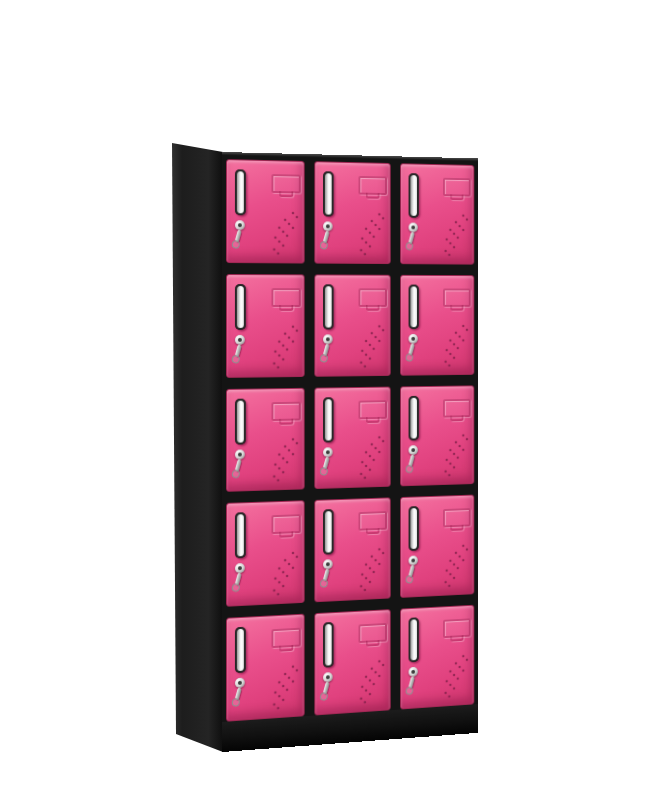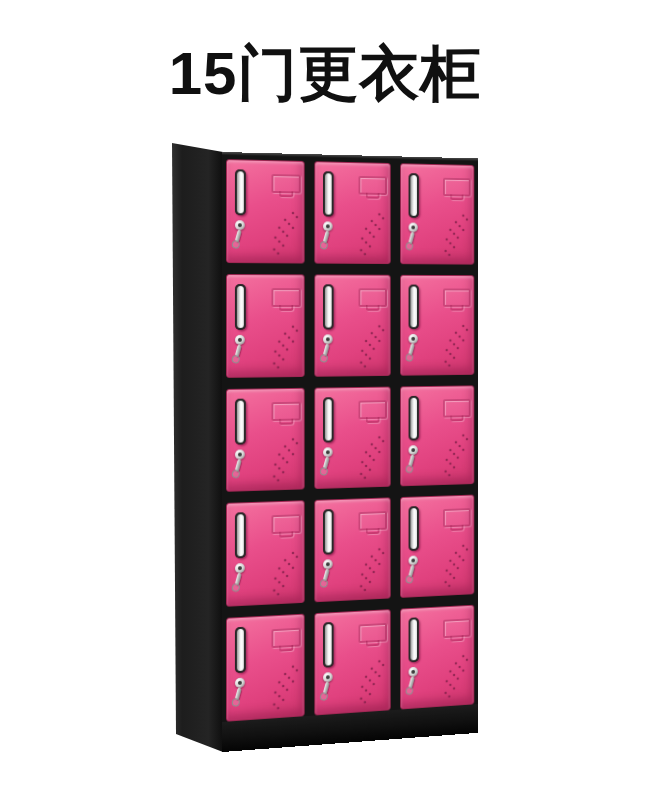--- a/index.html
+++ b/index.html
@@ -148,21 +148,20 @@
   }
 
   
   .vents { position: absolute; right: 4px; bottom: 5px; width: 28px; height: 50px; }
   .vents circle { fill: var(--vent_dot, #7e1f48); opacity: .75; }
 </style>
 </head>
 <body>
 
 <div class="stage">
-  <div class="title">15门更衣柜</div>
 
   <div class="cabinet">
     <div class="side-panel"></div>
     <div class="front-face">
       <div class="door-grid" style="grid-template-columns: repeat(3, 1fr); grid-template-rows: repeat(5, 1fr);">
   <div class="door">
     <div class="handle">
       <div class="handle-inner"></div>
     </div>
     <div class="lock"></div>

